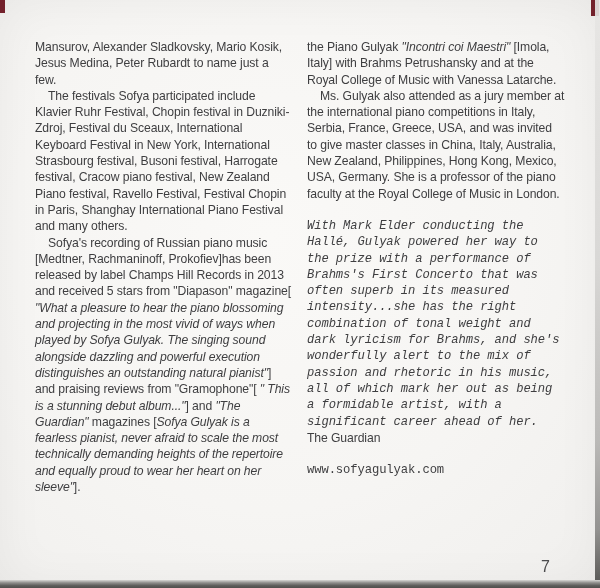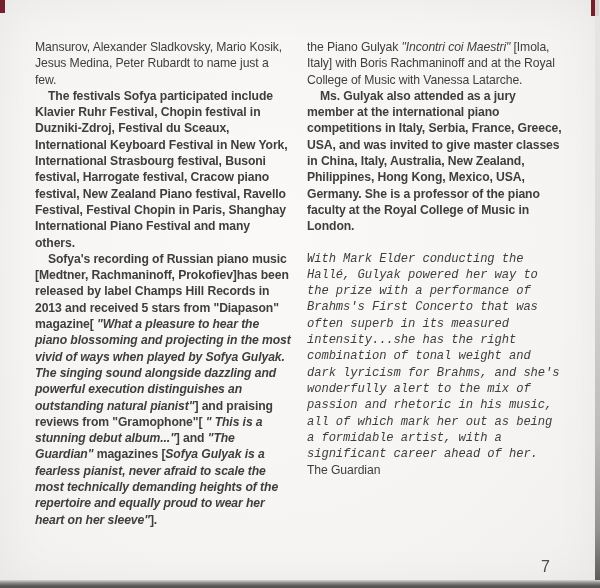--- a/index.html
+++ b/index.html
@@ -12,21 +12,21 @@
     position:relative;width:600px;height:588px;
     background:radial-gradient(ellipse at 45% 40%, #faf9f7 0%, #f6f5f3 55%, #f0efed 100%);
     box-shadow:inset 0 0 50px rgba(0,0,0,0.05);
   }
   .columns{
     position:absolute;left:35px;top:39px;width:530px;
     display:grid;grid-template-columns:258px 258px;column-gap:14px;
   }
   .col{color:#3e3e40;font-size:12.2px;line-height:16.3px;letter-spacing:-0.1px;}
   .para{margin:0;text-align:left;}
-  .para.indent{text-indent:13px;font-weight:bold;}
+  .para.indent{text-indent:13px;}
   .para.space-before{margin-top:16px;font-family:Liberation Mono, monospace;}
   .it{font-style:italic;}
   .page-number{
     position:absolute;right:50px;bottom:12px;
     font-size:16px;color:#4b4b4d;
   }
   .corner-mark{position:absolute;top:0;background:#73212b;}
   .corner-mark.left{left:0;width:5px;height:13px;}
   .corner-mark.right{right:1px;width:8px;height:16px;}
   .scan-edge-right{
@@ -47,24 +47,25 @@
   <div class="corner-mark left"></div>
   <div class="corner-mark right"></div>
 
   <div class="columns">
     <div class="col">
         <p class="para"><span>Mansurov, Alexander Sladkovsky, Mario Kosik, Jesus Medina, Peter Rubardt  to name just a few.</span></p>
         <p class="para indent"><span>The festivals Sofya participated include Klavier Ruhr Festival, Chopin festival in Duzniki-Zdroj, Festival du Sceaux, International Keyboard Festival in New York, International Strasbourg festival, Busoni festival, Harrogate festival, Cracow piano festival, New Zealand Piano festival, Ravello Festival, Festival Chopin in Paris, Shanghay International Piano Festival and many others.</span></p>
         <p class="para indent"><span>Sofya's recording of Russian piano music [Medtner, Rachmaninoff, Prokofiev]has been released by label Champs Hill Records in 2013 and received 5 stars from "Diapason" magazine[ </span><span class="it">"What a pleasure to hear the piano blossoming and projecting in the most vivid of ways when played by Sofya Gulyak. The singing sound alongside dazzling and powerful execution distinguishes an outstanding natural pianist"</span><span>] and praising reviews from "Gramophone"[ </span><span class="it">" This is a stunning debut album..."</span><span>] and </span><span class="it">"The Guardian"</span><span> magazines [</span><span class="it">Sofya Gulyak is a fearless pianist, never afraid to scale the most technically demanding heights of the repertoire and equally proud to wear her heart on her sleeve"</span><span>].</span></p>
       </div>
     <div class="col">
-        <p class="para"><span>the Piano Gulyak </span><span class="it">"Incontri coi Maestri"</span><span> [Imola, Italy] with Boris Rachmaninoff and at the Royal College of Music with Vanessa Latarche.</span></p>
+        <p class="para"><span>the Piano Gulyak </span><span class="it">"Incontri coi Maestri"</span><span> [Imola, Italy] with Brahms Petrushansky and at the Royal College of Music with Vanessa Latarche.</span></p>
         <p class="para indent"><span>Ms. Gulyak also attended as a jury member at the international piano competitions in Italy, Serbia, France, Greece, USA, and was invited to give master classes in China, Italy, Australia, New Zealand, Philippines, Hong Kong, Mexico, USA, Germany. She is a professor of the piano faculty at the Royal College of Music in London.</span></p>
         <p class="para space-before"><span class="it">With Mark Elder conducting the Hallé, Gulyak powered her way to the prize with a performance of Brahms's First Concerto that was often superb in its measured intensity...she has the right combination of tonal weight and dark lyricism for Brahms, and she's wonderfully alert to the mix of passion and rhetoric in his music, all of which mark her out as being a formidable artist, with a significant career ahead of her.</span></p>
         <p class="para"><span>The Guardian</span></p>
+        <p class="para space-before"><span>www.sofyagulyak.com</span></p>
       </div>
   </div>
 
   <div class="page-number">7</div>
 
   <div class="scan-edge-right"></div>
   <div class="scan-edge-bottom"></div>
 
 </div>
 

